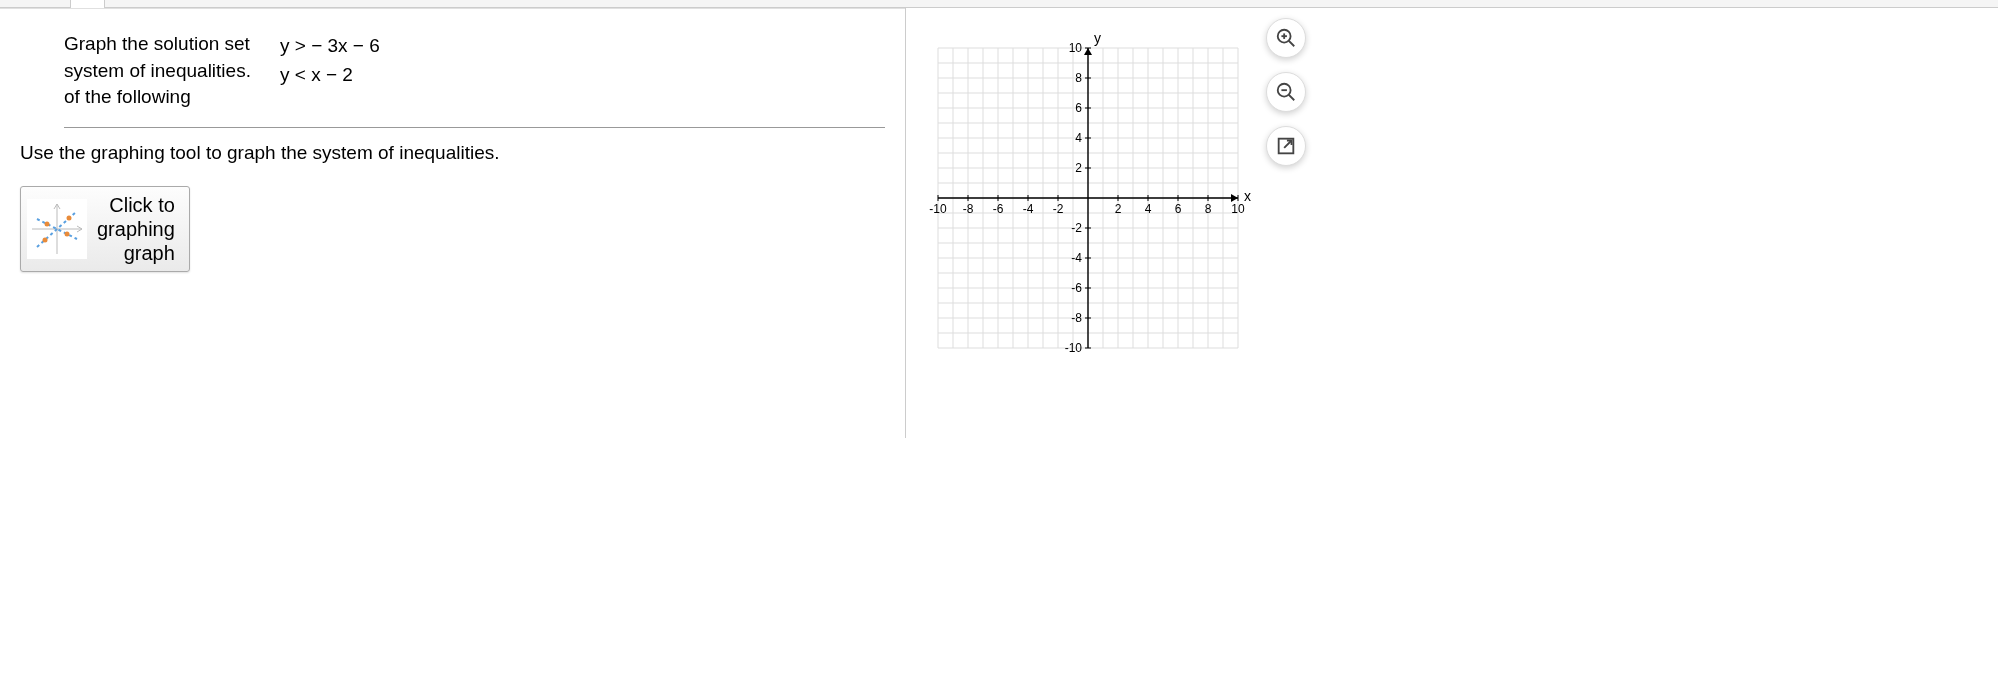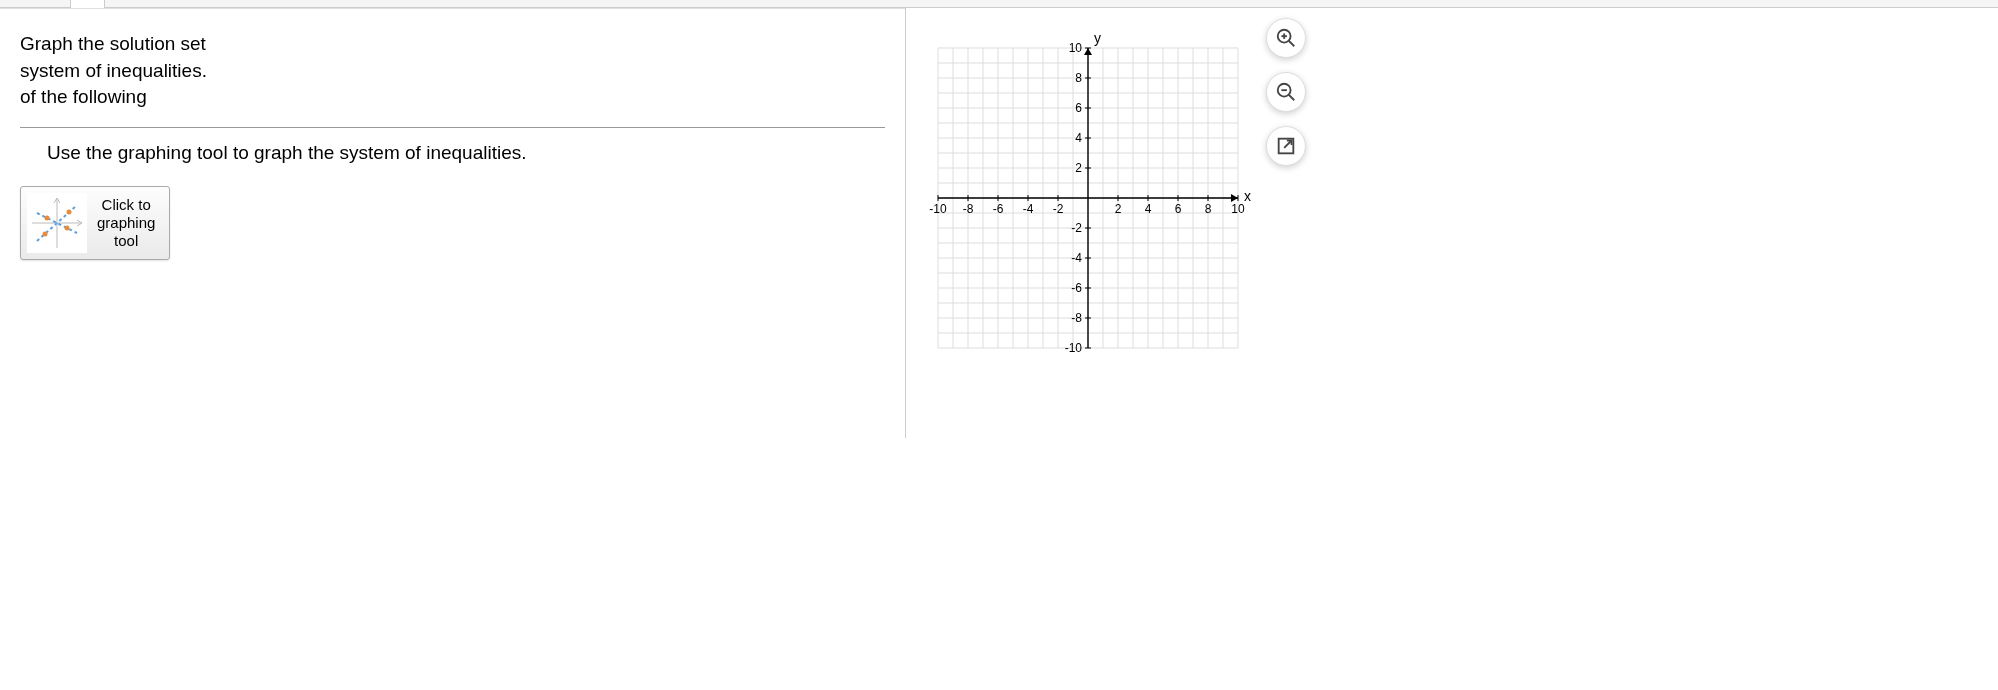--- a/index.html
+++ b/index.html
@@ -37,26 +37,26 @@
     padding: 22px 0 0 20px;
     border-top: 1px solid #e0e0e0;
   }
   .question {
     display: flex;
     align-items: flex-start;
     gap: 8px;
     padding-bottom: 16px;
     border-bottom: 1px solid #999;
     margin-right: 20px;
+    margin-left: 44px;
   }
   .qcol1 { width: 208px; line-height: 1.4; }
   .qcol2 { line-height: 1.55; }
   .instruction {
     padding: 14px 0 22px 0;
-    margin-left: 27px;
   }
   .enlarge-btn {
     display: inline-flex;
     align-items: center;
     gap: 10px;
     padding: 6px 14px 6px 6px;
     background: linear-gradient(#fdfdfd, #eaeaea);
     border: 1px solid #aaa;
     border-radius: 3px;
     cursor: pointer;
@@ -64,23 +64,23 @@
   }
   .enlarge-thumb {
     width: 60px;
     height: 60px;
     background: #fff;
     display: flex;
     align-items: center;
     justify-content: center;
   }
   .enlarge-text {
-    text-align: center;
+    text-align: right;
     line-height: 1.2;
-    font-size: 15px;
+    font-size: 20px;
   }
   .divider {
     width: 1px;
     background: #ccc;
     height: 430px;
     margin-top: 0;
   }
   .right {
     flex: 1;
     padding: 20px 0 0 12px;
@@ -126,20 +126,24 @@
 </div>
 
 <div class="content">
 
   <div class="left">
     <div class="question">
       <div class="qcol1">
         <div>Graph the solution set</div>
         <div>system of inequalities.</div>
         <div>of the following</div>
+      </div>
+      <div class="qcol2">
+        <div>y  &gt;   − 3x − 6</div>
+        <div>y  &lt;   x − 2</div>
       </div>
     </div>
 
     <div class="instruction">Use the graphing tool to graph the system of inequalities.</div>
 
     <div class="enlarge-btn">
       <div class="enlarge-thumb">
         <svg viewBox="0 0 60 60" width="60" height="60">
           <line x1="30" y1="5" x2="30" y2="55" stroke="#bbb" stroke-width="1"></line>
           <line x1="5" y1="30" x2="55" y2="30" stroke="#bbb" stroke-width="1"></line>
@@ -151,21 +155,21 @@
           <line x1="10" y1="20" x2="50" y2="40" stroke="#5aa0e0" stroke-width="2" stroke-dasharray="3,3"></line>
           <circle cx="18" cy="41" r="2.5" fill="#e88b3a"></circle>
           <circle cx="42" cy="19" r="2.5" fill="#e88b3a"></circle>
           <circle cx="20" cy="25" r="2.5" fill="#e88b3a"></circle>
           <circle cx="40" cy="35" r="2.5" fill="#e88b3a"></circle>
         </svg>
       </div>
       <div class="enlarge-text">
         <div>Click to</div>
         <div>graphing</div>
-        <div>tool</div>
+        <div>graph</div>
       </div>
     </div>
   </div>
 
   <div class="divider"></div>
 
   <div class="right">
     <div class="graph-wrap">
       <svg id="graph-svg" viewBox="0 0 340 340" width="340" height="340">
           <line x1="20" y1="20" x2="20" y2="320" stroke="#ddd" stroke-width="1"></line>

